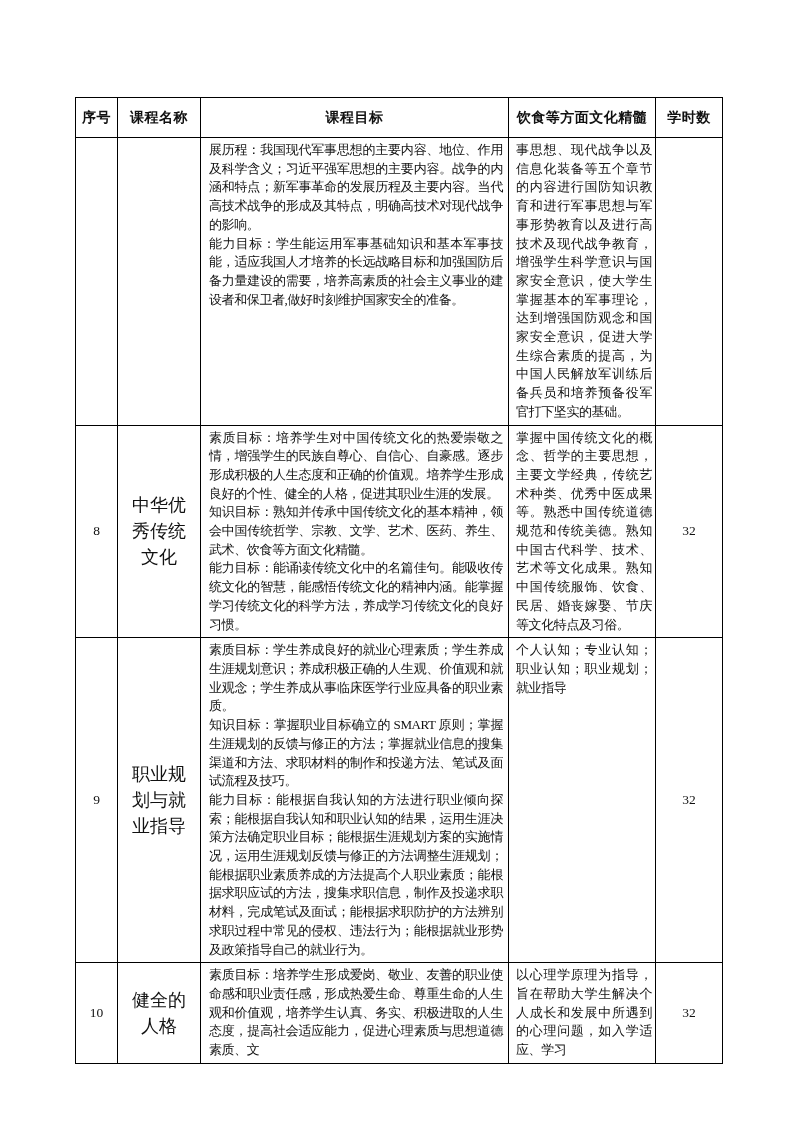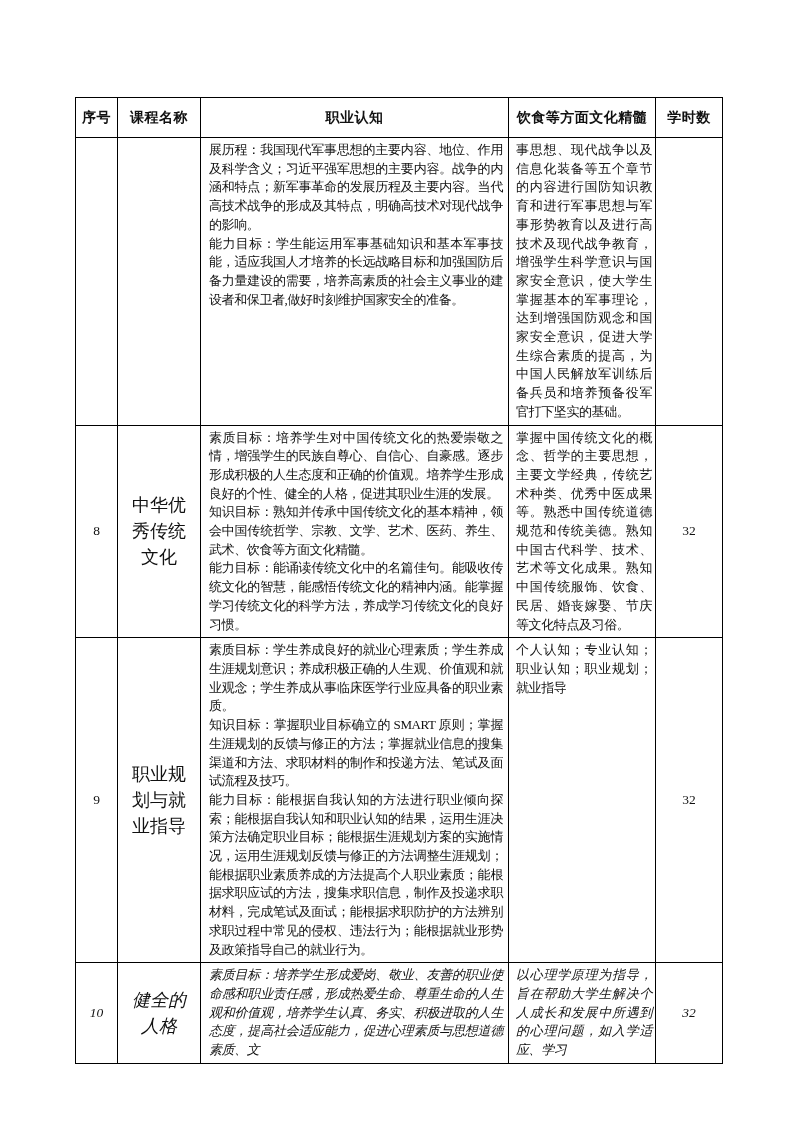--- a/index.html
+++ b/index.html
@@ -55,21 +55,21 @@
     line-height: 18.7px;
     text-align: justify;
     text-justify: inter-ideograph;
   }
   td.c-obj { padding: 3px 5px 3px 8px; }
   td.c-content { padding: 3px 3px 3px 7px; }
   td.c-obj p, td.c-content p { text-align: justify; word-break: break-all; }
   tr.r-cont  td { height: 275px; }
   tr.r-8     td { height: 205px; }
   tr.r-9     td { height: 316px; }
-  tr.r-10    td { height: 97px; font-style: italic;  }
+  tr.r-10    td { height: 97px;  }
   .page-number {
     position: absolute;
     left: 0; top: 1053px;
     width: 793px;
     text-align: center;
     font-size: 13px;
     color: #111111;
   }
 </style>
 </head>
@@ -82,21 +82,21 @@
       <col style="width:42px">
       <col style="width:83px">
       <col style="width:308px">
       <col style="width:147px">
       <col style="width:67px">
     </colgroup>
     <thead>
       <tr>
         <th>序号</th>
         <th>课程名称</th>
-        <th>职业认知</th>
+        <th>课程目标</th>
         <th>饮食等方面文化精髓</th>
         <th>学时数</th>
       </tr>
     </thead>
     <tbody>
 
       <tr class="r-cont">
         <td class="c-no"></td>
         <td class="c-name"></td>
         <td class="c-obj">

